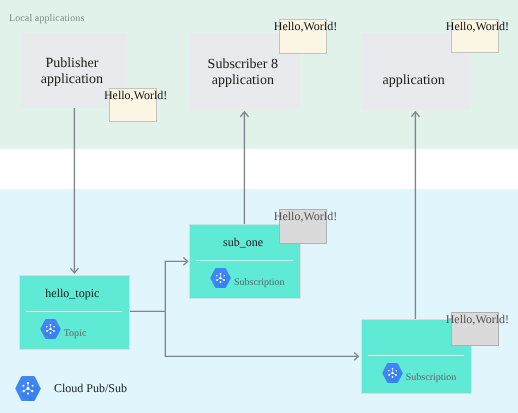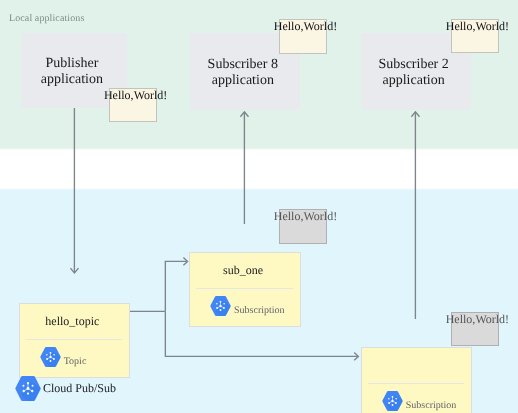--- a/index.html
+++ b/index.html
@@ -14,30 +14,30 @@
   .band-label{position:absolute;font-size:10px;color:#7b8f86;letter-spacing:.1px;}
 
   .appbox{position:absolute;background:#e8eaed;display:flex;align-items:center;justify-content:center;text-align:center;box-sizing:border-box;padding-right:5px;}
   .appbox .t{font-size:14px;color:#1a1a1a;line-height:16px;position:relative;top:1.5px;font-family:Liberation Serif, serif;}
 
   .msg{position:absolute;box-sizing:border-box;display:flex;flex-direction:row;justify-content:center;
        padding-left:5px;font-size:12px;line-height:12.8px;}
   .msg.cream{background:#fbf6e3;border:1.3px solid #c3c3be;color:#111;}
   .msg.grey{background:#dadada;border:1.3px solid #b0b0b0;color:#555555;}
 
-  .resbox{position:absolute;background:#fef9c3;border:1px solid #dddddd;box-sizing:border-box;margin-top:28px;}
+  .resbox{position:absolute;background:#5eead4;border:1px solid #dddddd;box-sizing:border-box;}
   .resbox .title{position:absolute;left:0;right:4px;text-align:center;font-size:12px;color:#202124;}
   .resbox .div{position:absolute;height:1px;background:#e6e6e6;}
   .resbox .row{position:absolute;display:flex;align-items:flex-end;}
   .resbox .row .lbl{font-size:10px;color:#5f6368;margin-left:3px;}
 
   #wires{position:absolute;left:0;top:0;width:518px;height:413px;overflow:visible;}
 
   #legend{position:absolute;display:flex;align-items:center;}
-  #legend .lg{font-size:12px;color:#202124;margin-left:2px;}
+  #legend .lg{font-size:12px;color:#202124;margin-left:13px;}
 
   .ic{display:inline-block;width:21px;height:20px;line-height:0;}
   .ic.big{width:26px;height:25px;}
   .ic svg{display:block;width:100%;height:100%;}
 </style>
 </head>
 <body>
 
 <div id="stage">
 
@@ -71,21 +71,21 @@
       <span>Publisher</span><br><span>application</span>
     </div>
   </div>
   <div class="appbox" style="left:190.4px;top:33.2px;width:109.8px;height:77.1px">
     <div class="t">
       <span>Subscriber 8</span><br><span>application</span>
     </div>
   </div>
   <div class="appbox" style="left:361.2px;top:33.2px;width:109.8px;height:77.1px">
     <div class="t">
-      <span>Subscriber 2</span><br><span>application</span>
+      <br><span>application</span>
     </div>
   </div>
 
   <div class="msg cream" style="left:109.4px;top:88.2px;width:47.5px;height:34.3px">
     <div>Hello,</div>
     <div>World!</div>
   </div>
   <div class="msg cream" style="left:279px;top:18.9px;width:47.9px;height:35px">
     <div>Hello,</div>
     <div>World!</div>

